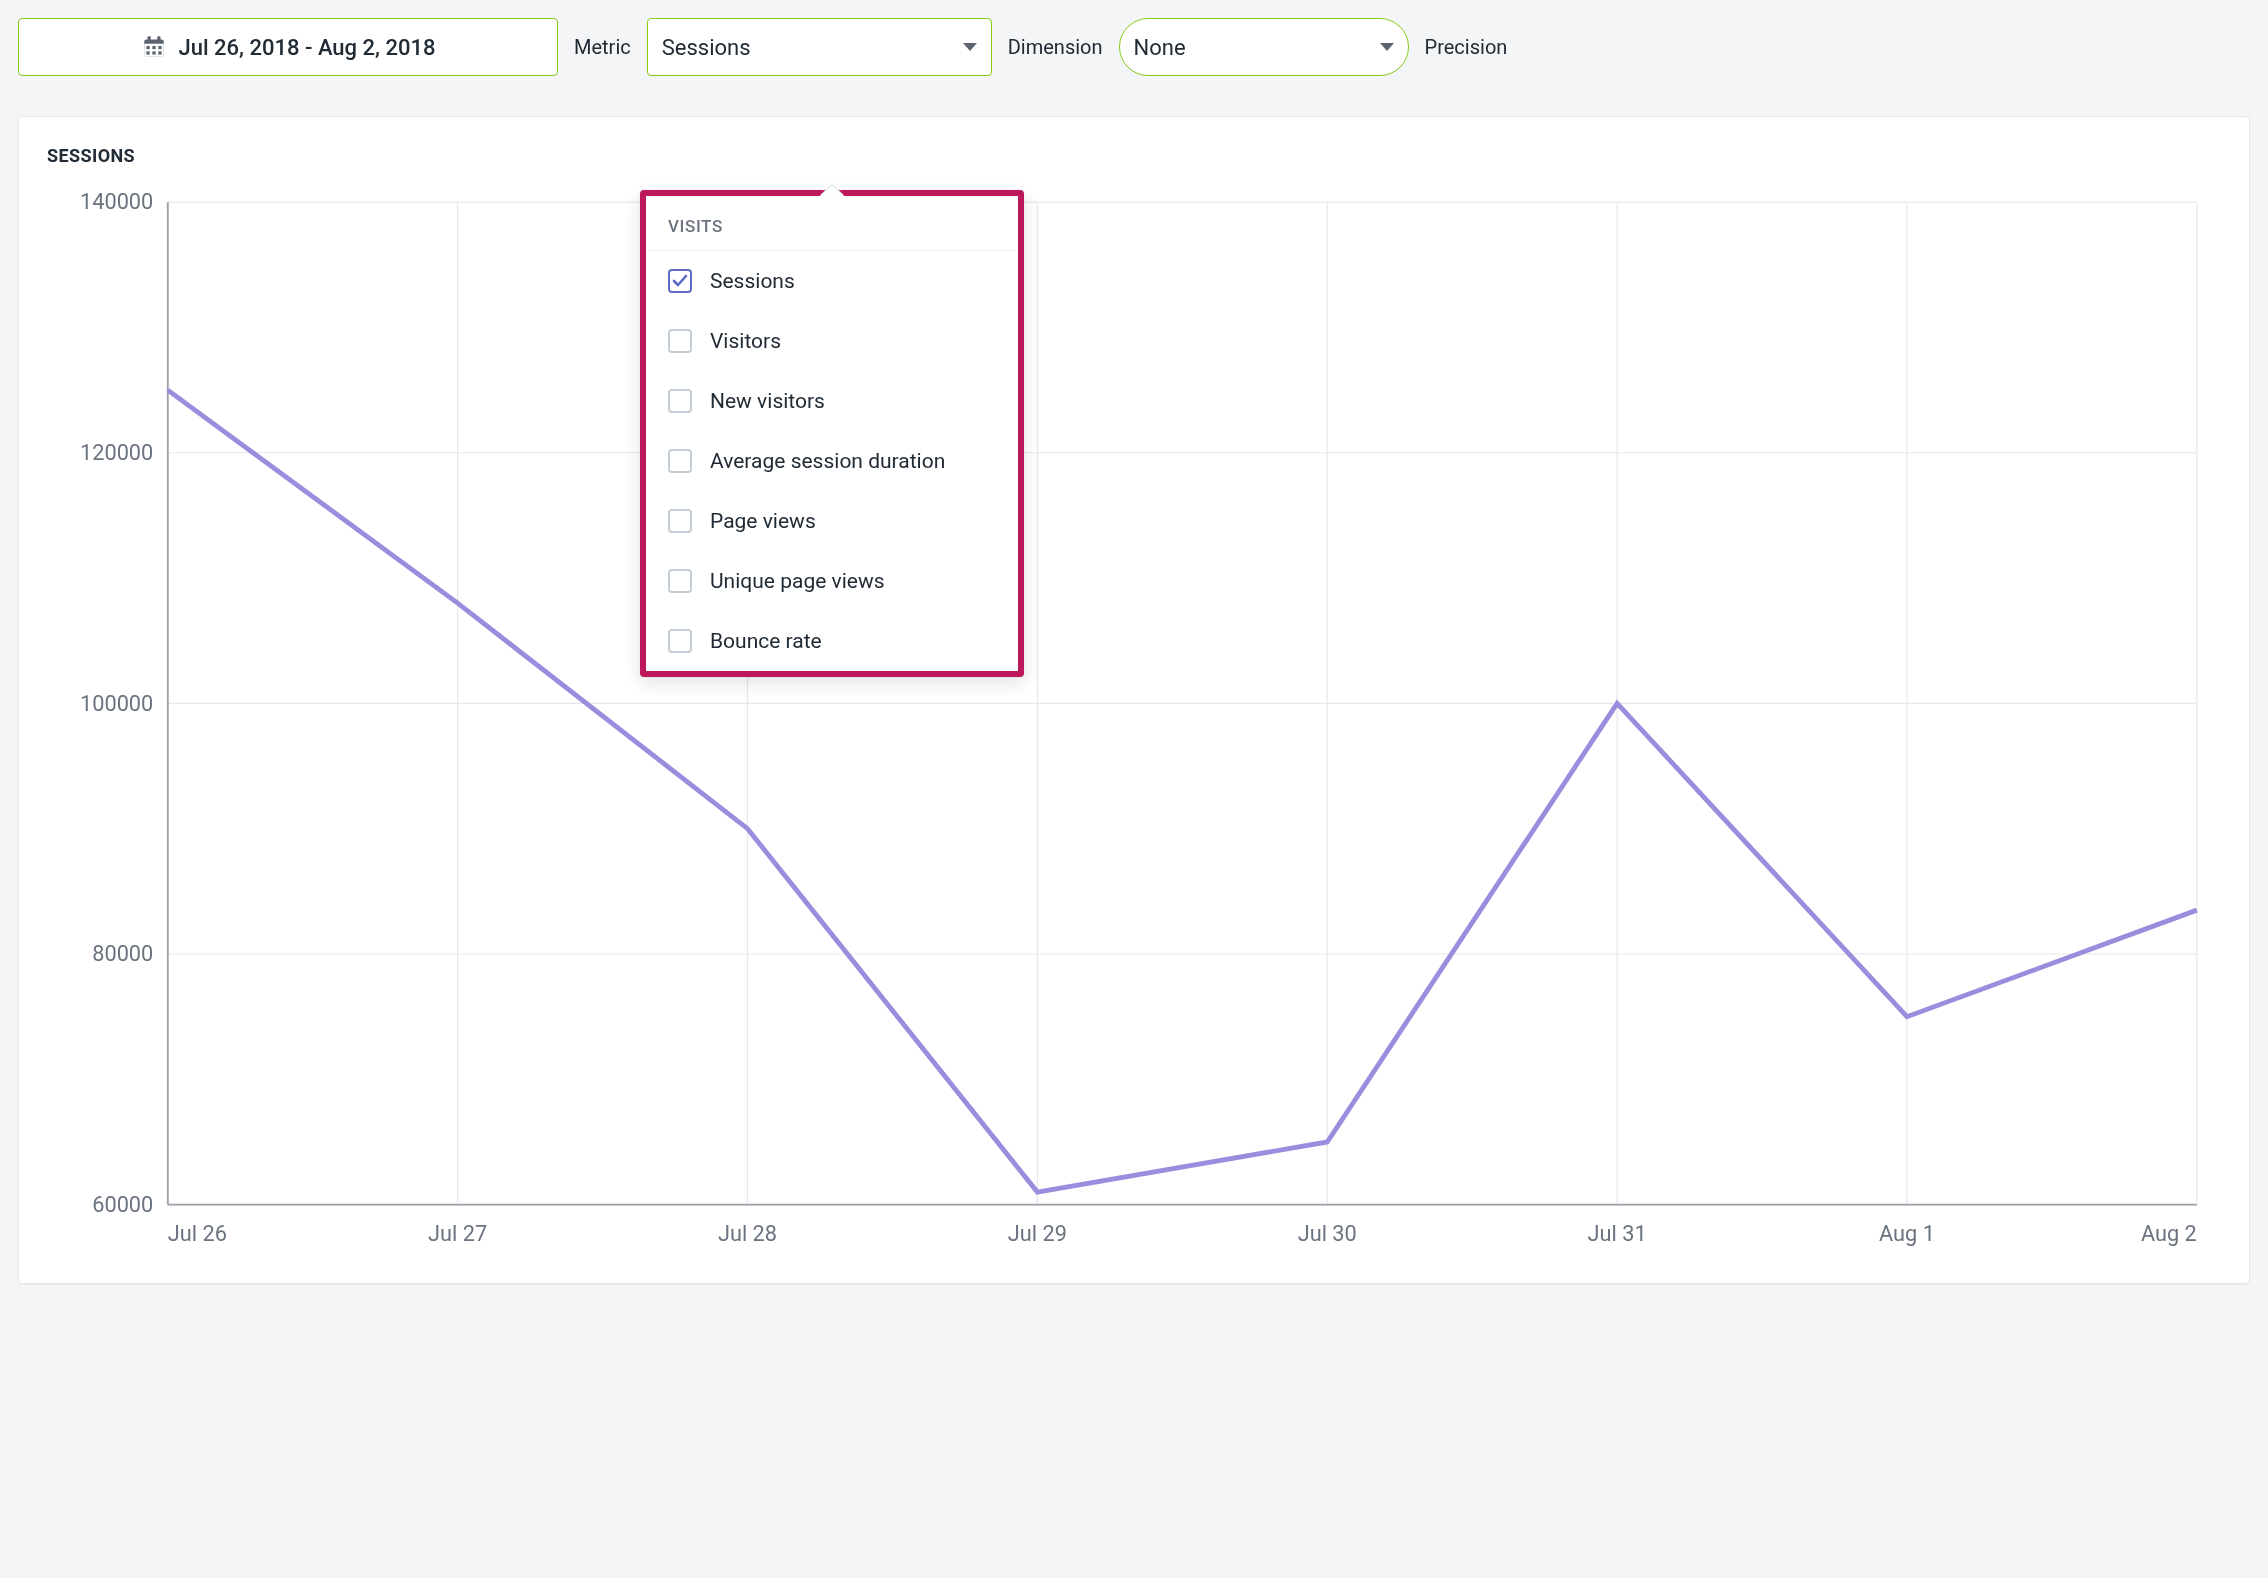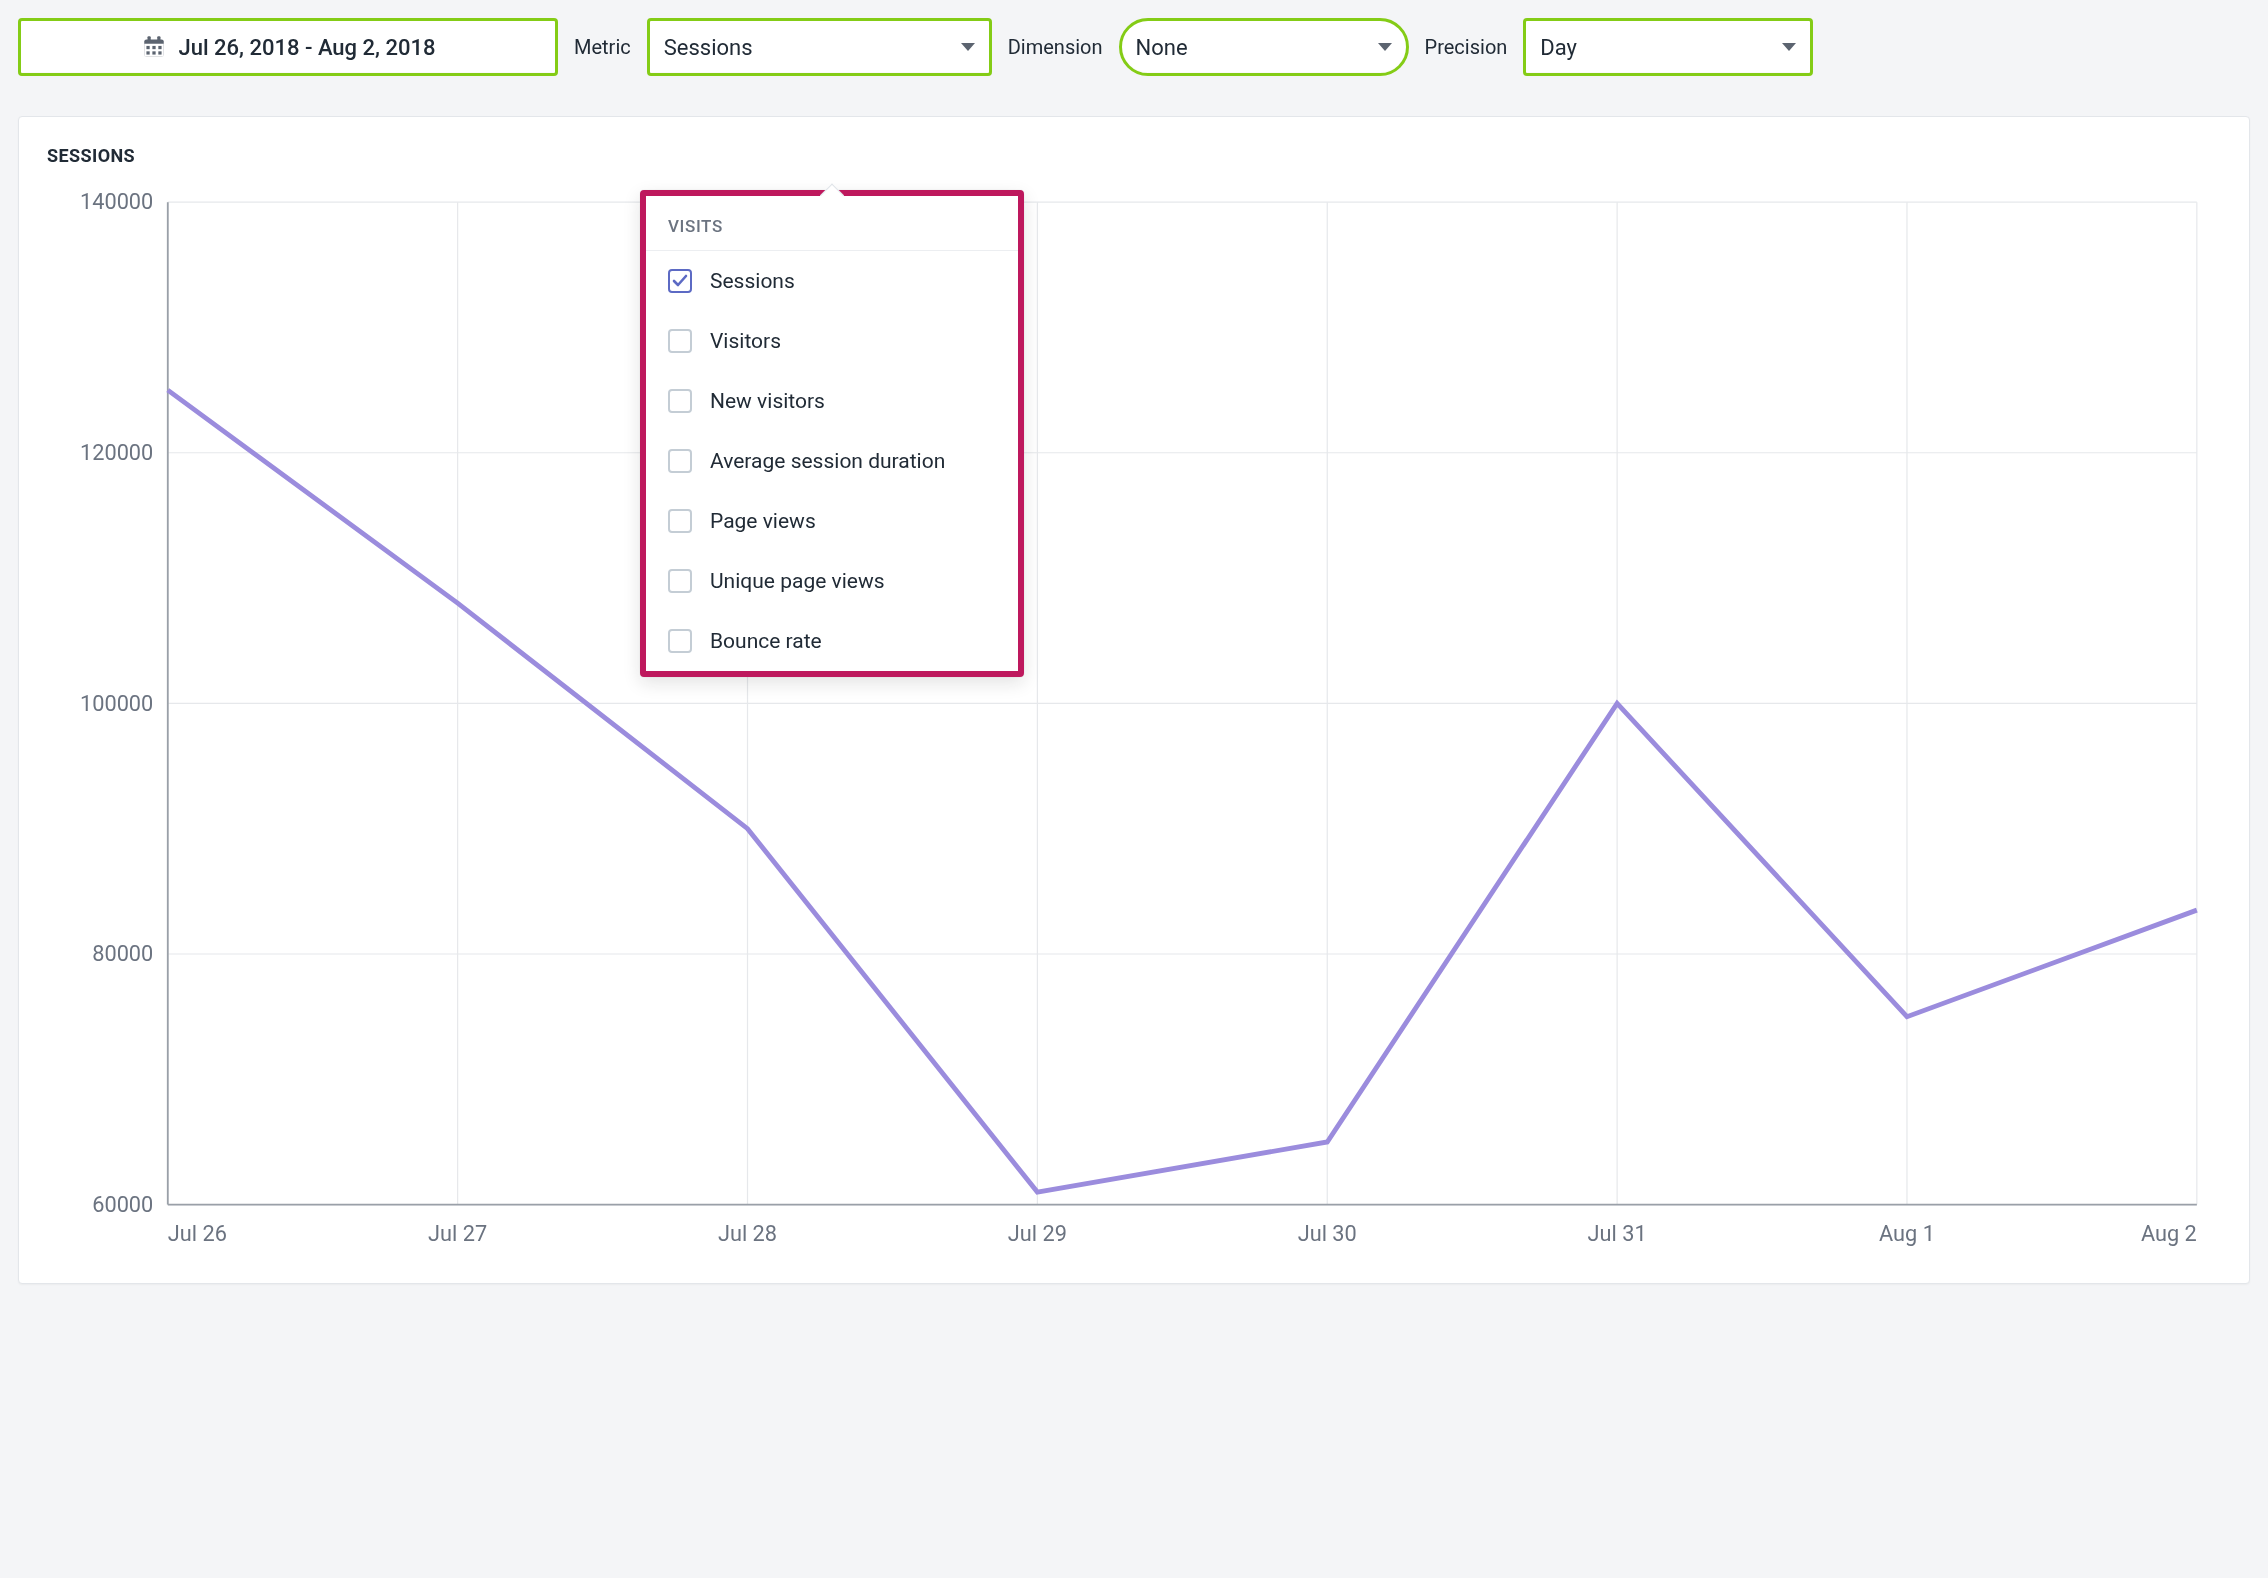--- a/index.html
+++ b/index.html
@@ -25,21 +25,21 @@
     gap: 16px;
     margin-bottom: 40px;
     flex-wrap: wrap;
   }
   .label {
     font-size: 20px;
     color: #212b36;
   }
   .btn, .select {
     background: #ffffff;
-    border: 3px solid #84cc16;
+    border: 1px solid #84cc16;
     border-radius: 4px;
     height: 58px;
     display: flex;
     align-items: center;
     padding: 0 14px;
     font-size: 22px;
     color: #212b36;
     cursor: pointer;
     box-shadow: inset 0 -1px 0 rgba(0,0,0,0.02);
   }
@@ -185,24 +185,20 @@
       <span class="caret"></span>
     </div>
 
     <span class="label">Dimension</span>
     <div class="select dimension">
       <span>None</span>
       <span class="caret"></span>
     </div>
 
     <span class="label">Precision</span>
-    <div class="select precision">
-      <span>Day</span>
-      <span class="caret"></span>
-    </div>
   </div>
 
   <div class="card">
     <div class="chart-title">SESSIONS</div>
     <div class="chart-wrap">
       <svg class="chart" id="chart-svg" viewBox="0 0 1800 900">
           <g class="grid">
             <line x1="100" y1="850" x2="1780" y2="850"></line>
             <line x1="100" y1="642.5" x2="1780" y2="642.5"></line>
             <line x1="100" y1="435" x2="1780" y2="435"></line>

